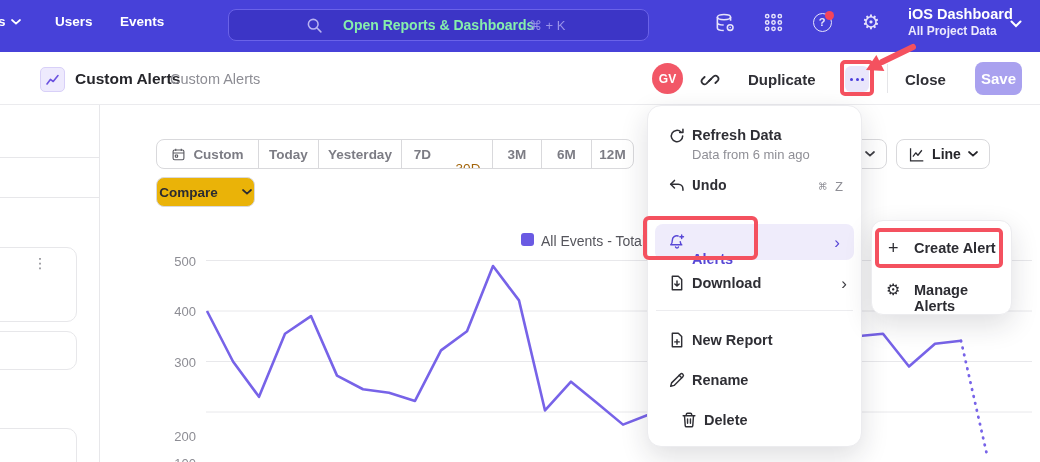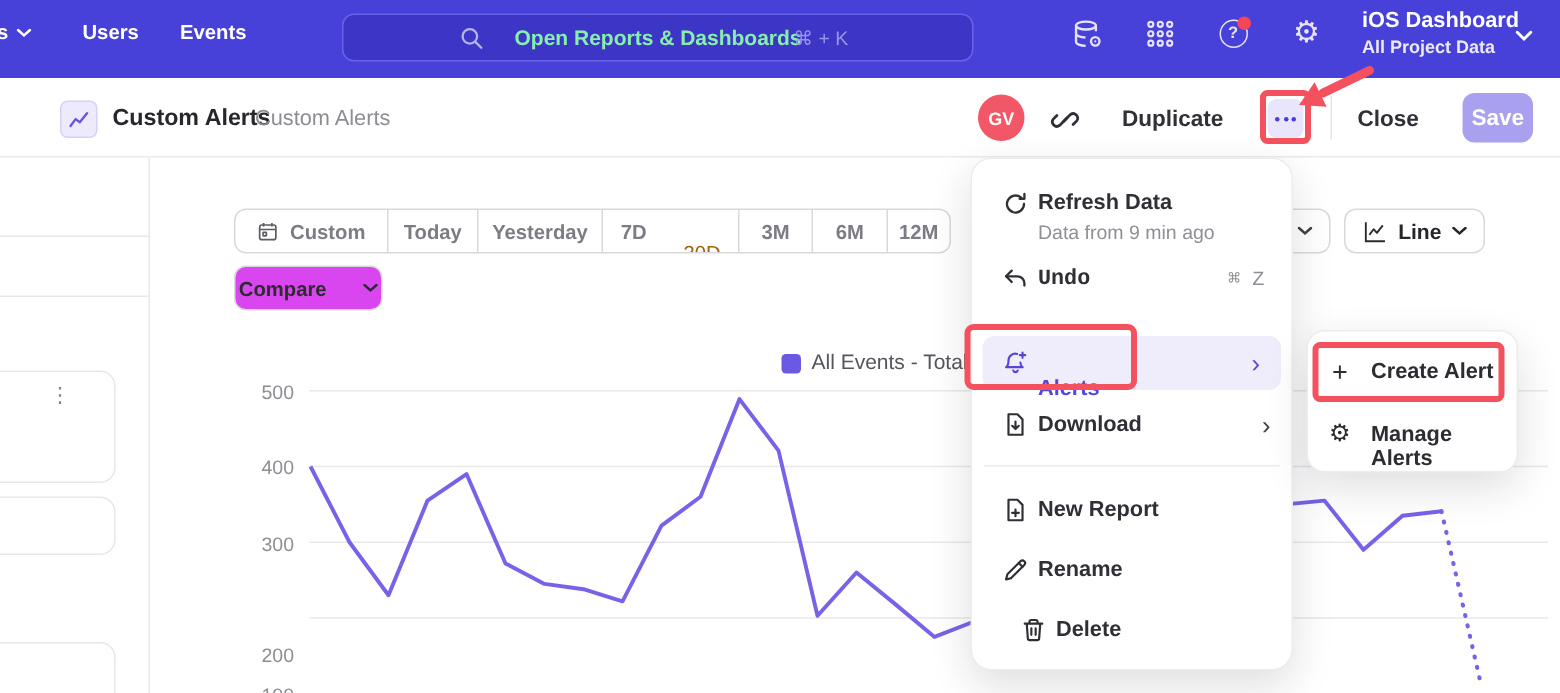--- a/index.html
+++ b/index.html
@@ -45,34 +45,34 @@
   .sb-line { position: absolute; left: 0; width: 99px; height: 1px; background: #e7e7ea; }
   .sb-card { position: absolute; left: -16px; width: 93px; border: 1px solid #e7e7ea; border-radius: 10px; background: #fff; }
   .kebab { position: absolute; left: 48px; top: 8px; font-size: 14px; color: #808088; line-height: 1.1; cursor: pointer; }
 
   
   .seg-group { position: absolute; left: 156px; top: 139px; height: 30px; display: flex; border: 1px solid #d9d9dc; border-radius: 8px; background: #fff; overflow: hidden; z-index: 3; }
   .seg { display: flex; align-items: center; justify-content: center; gap: 7px; font-size: 13.5px; font-weight: 600; color: #7c7c84; border-left: 1px solid #d9d9dc; cursor: pointer; }
   .seg:first-child { border-left: none; }
   .seg.sel { background: var(--selected-segment-bg); color: #a16207; font-weight: 400; margin-top: 28px; }
   .cal-icon { width: 15px; height: 15px; color: #5a5a61; }
-  .compare-btn { position: absolute; left: 156px; top: 177px; width: 99px; height: 30px; border: 1px solid #d9d9dc; border-radius: 8px; background: #d946ef; display: flex; align-items: center; justify-content: center; gap: 24px; font-size: 13.5px; font-weight: 700; color: #2b2b31; cursor: pointer; z-index: 3; }
+  .compare-btn { position: absolute; left: 156px; top: 177px; width: 99px; height: 30px; border: 1px solid #d9d9dc; border-radius: 8px; background: #eab308; display: flex; align-items: center; justify-content: center; gap: 24px; font-size: 13.5px; font-weight: 700; color: #2b2b31; cursor: pointer; z-index: 3; }
   .hidden-dd { position: absolute; left: 806px; top: 139px; width: 81px; height: 30px; border: 1px solid #d9d9dc; border-radius: 8px; background: #fff; z-index: 3; cursor: pointer; }
   .hidden-dd .hd-chev { position: absolute; right: 11px; top: 11px; color: #3f3f45; }
   .line-btn { position: absolute; left: 896px; top: 139px; width: 94px; height: 30px; border: 1px solid #d9d9dc; border-radius: 8px; background: #fff; display: flex; align-items: center; justify-content: center; gap: 7px; font-size: 14px; font-weight: 700; color: #26262b; cursor: pointer; z-index: 3; }
   .lc-icon { width: 17px; height: 17px; color: #2c2c32; }
 
   
   #chart-layer { position: absolute; inset: 0; z-index: 1; pointer-events: none; }
   #chart-svg { position: absolute; inset: 0; }
   .gridline { stroke: #e8e8eb; stroke-width: 1; }
   .series-line { fill: none; stroke: var(--chart-line); stroke-width: 2.6; stroke-linejoin: round; }
   .series-dotted { stroke: var(--chart-line); stroke-width: 2.8; stroke-linecap: round; stroke-dasharray: 0.6 6.5; }
   .ytick { position: absolute; left: 166px; width: 30px; text-align: right; font-size: 13px; color: #8d8d94; }
-  .legend { position: absolute; left: 521px; top: 233px; display: flex; align-items: flex-end; gap: 7px; }
+  .legend { position: absolute; left: 521px; top: 233px; display: flex; align-items: flex-start; gap: 7px; }
   .legend-swatch { width: 13px; height: 13px; border-radius: 3px; background: var(--legend-square); }
   .legend-label { font-size: 14px; color: #55555c; }
 
   
   .menu { position: absolute; left: 647px; top: 105px; width: 215px; height: 342px; background: #fff; border: 1px solid #ececef; border-radius: 14px; box-shadow: 0 10px 28px rgba(30,30,40,.14); z-index: 10; }
   .m-row { position: absolute; left: 0; right: 0; height: 36px; display: flex; align-items: center; cursor: pointer; }
   .m-ic { position: absolute; left: 20px; width: 18px; height: 18px; color: #2f2f35; }
   .m-label { position: absolute; left: 44px; font-size: 14.5px; font-weight: 600; color: #2f2f35; }
   .m-sub { position: absolute; left: 44px; top: 33px; font-size: 13px; color: #8f8f96; }
   .m-shortcut { position: absolute; right: 18px; font-size: 13.5px; color: #8f8f96; }
@@ -286,21 +286,21 @@
       </svg>
   </div>
 
   <div class="menu">
     <div class="m-row row-refresh">
       <svg class="m-ic icon" viewBox="0 0 20 20" fill="none" stroke="currentColor" stroke-width="1.7" stroke-linecap="round">
         <path d="M16.3 10a6.3 6.3 0 1 1-1.9-4.5"></path>
           <path d="M16.6 2.6v3.6h-3.6" stroke-linejoin="round"></path>
       </svg>
       <span class="m-label">Refresh Data</span>
-      <span class="m-sub">Data from 9 min ago</span>
+      <span class="m-sub">Data from 6 min ago</span>
     </div>
     <div class="m-row row-undo">
       <svg class="m-ic icon" viewBox="0 0 20 20" fill="none" stroke="currentColor" stroke-width="1.7" stroke-linecap="round" stroke-linejoin="round">
         <path d="M7.2 3.8L3 8l4.2 4.2"></path>
           <path d="M3 8h8.4a5.2 5.2 0 0 1 5.2 5.2v1.6"></path>
       </svg>
       <span class="m-label">Undo</span>
       <span class="m-shortcut">⌘ Z</span>
     </div>
     <div class="m-row row-alerts">

